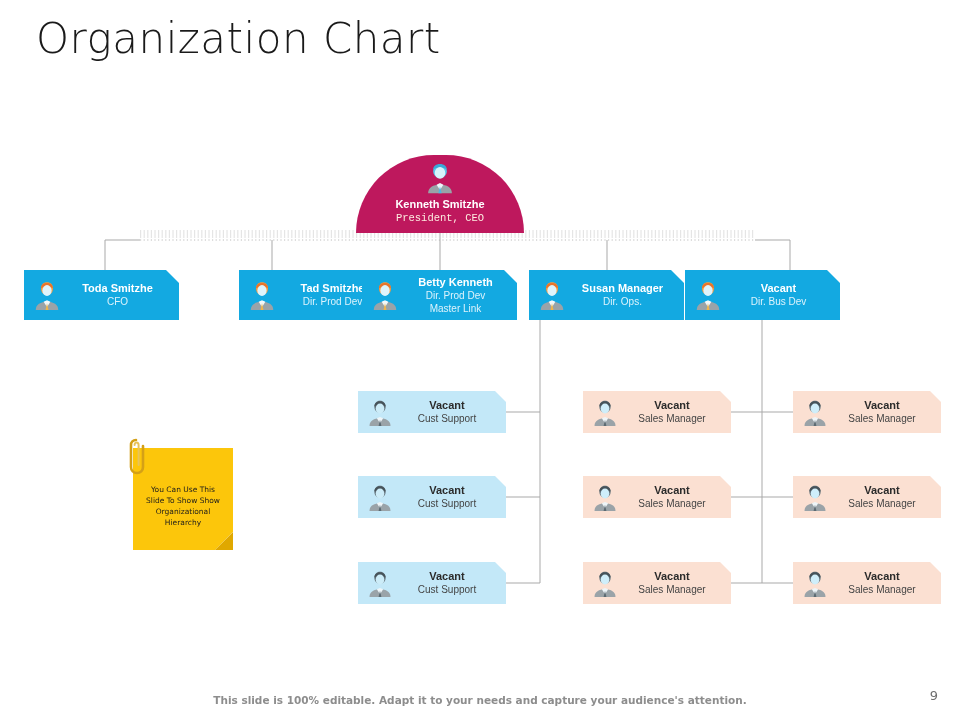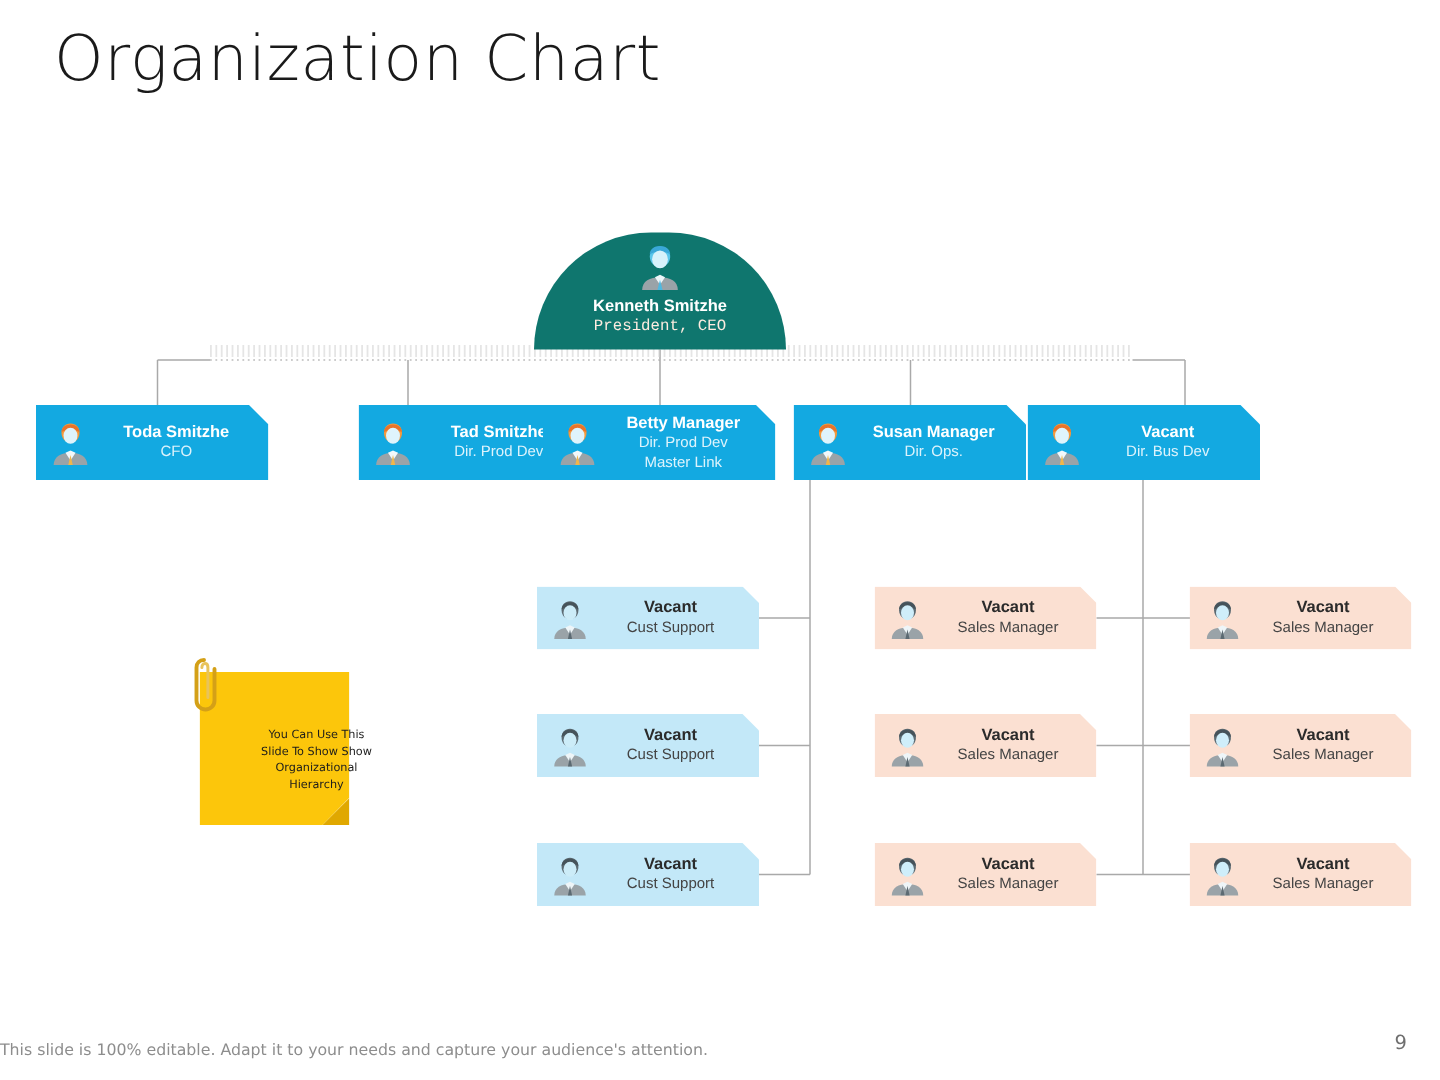--- a/index.html
+++ b/index.html
@@ -44,21 +44,21 @@
     pointer-events: none;
   }
 
   
   #ceo-node {
     position: absolute;
     left: 356px;
     top: 155px;
     width: 168px;
     height: 78px;
-    background: #0f766e;
+    background: #be185d;
     border-radius: 84px 84px 0 0;
     text-align: center;
     box-sizing: border-box;
   }
   #ceo-node .ceo-avatar {
     position: absolute;
     left: 50%;
     top: 6px;
     transform: translateX(-50%);
     width: 34px;
@@ -159,40 +159,40 @@
   #sticky-text {
     position: absolute;
     left: 133px;
     top: 484px;
     width: 100px;
     text-align: center;
     font-size: 7.5px;
     line-height: 11px;
     color: #1c1c1c;
     font-family: "DejaVu Sans", sans-serif;
-    margin-left: 28px;
   }
   #paperclip {
     position: absolute;
     left: 128px;
     top: 436px;
     width: 22px;
     height: 42px;
   }
 
   
   #footer-note {
     position: absolute;
     left: 0;
     right: 0;
     top: 694px;
-    text-align: left;
+    text-align: center;
     font-size: 10.5px;
     color: #8d8d8d;
     font-family: "DejaVu Sans", sans-serif;
+    font-weight: bold;
   }
   #page-number {
     position: absolute;
     right: 22px;
     top: 688px;
     font-size: 13px;
     color: #6f6f6f;
     font-family: "DejaVu Sans", sans-serif;
   }
 </style>
@@ -284,21 +284,21 @@
   <div class="card lvl2" style="left:362px; top:270px;">
     <svg class="av" width="30" height="34" viewBox="0 0 40 44">
       <path d="M20 5c5 0 8 3.5 8 8.5 0 5-3.5 8.5-8 8.5s-8-3.5-8-8.5C12 8.5 15 5 20 5z" fill="#f59a3c"></path>
       <path d="M12 13c0-4.5 3.5-7 8-7s8 2.5 8 7c0 0-3-2.5-8-2.5S12 13 12 13z" fill="#e8742b"></path>
       <ellipse cx="20" cy="16" rx="6.2" ry="7.2" fill="#dff4fc"></ellipse>
       <path d="M5 42c0-7.5 6.5-11 15-11s15 3.5 15 11z" fill="#9aa3a8"></path>
       <path d="M15.5 31l4.5 7 4.5-7-4.5-2z" fill="#f2f8fb"></path>
       <path d="M20 33l-2 9h4z" fill="#f0b64b"></path>
     </svg>
     <div class="txt">
-      <div class="nm">Betty Manager</div>
+      <div class="nm">Betty Kenneth</div>
       <div class="rl" style="white-space:pre-line;">Dir. Prod Dev
 Master Link</div>
     </div>
   </div>
 
   <div class="card lvl2" style="left:529px; top:270px;">
     <svg class="av" width="30" height="34" viewBox="0 0 40 44">
       <path d="M20 5c5 0 8 3.5 8 8.5 0 5-3.5 8.5-8 8.5s-8-3.5-8-8.5C12 8.5 15 5 20 5z" fill="#f59a3c"></path>
       <path d="M12 13c0-4.5 3.5-7 8-7s8 2.5 8 7c0 0-3-2.5-8-2.5S12 13 12 13z" fill="#e8742b"></path>
       <ellipse cx="20" cy="16" rx="6.2" ry="7.2" fill="#dff4fc"></ellipse>

